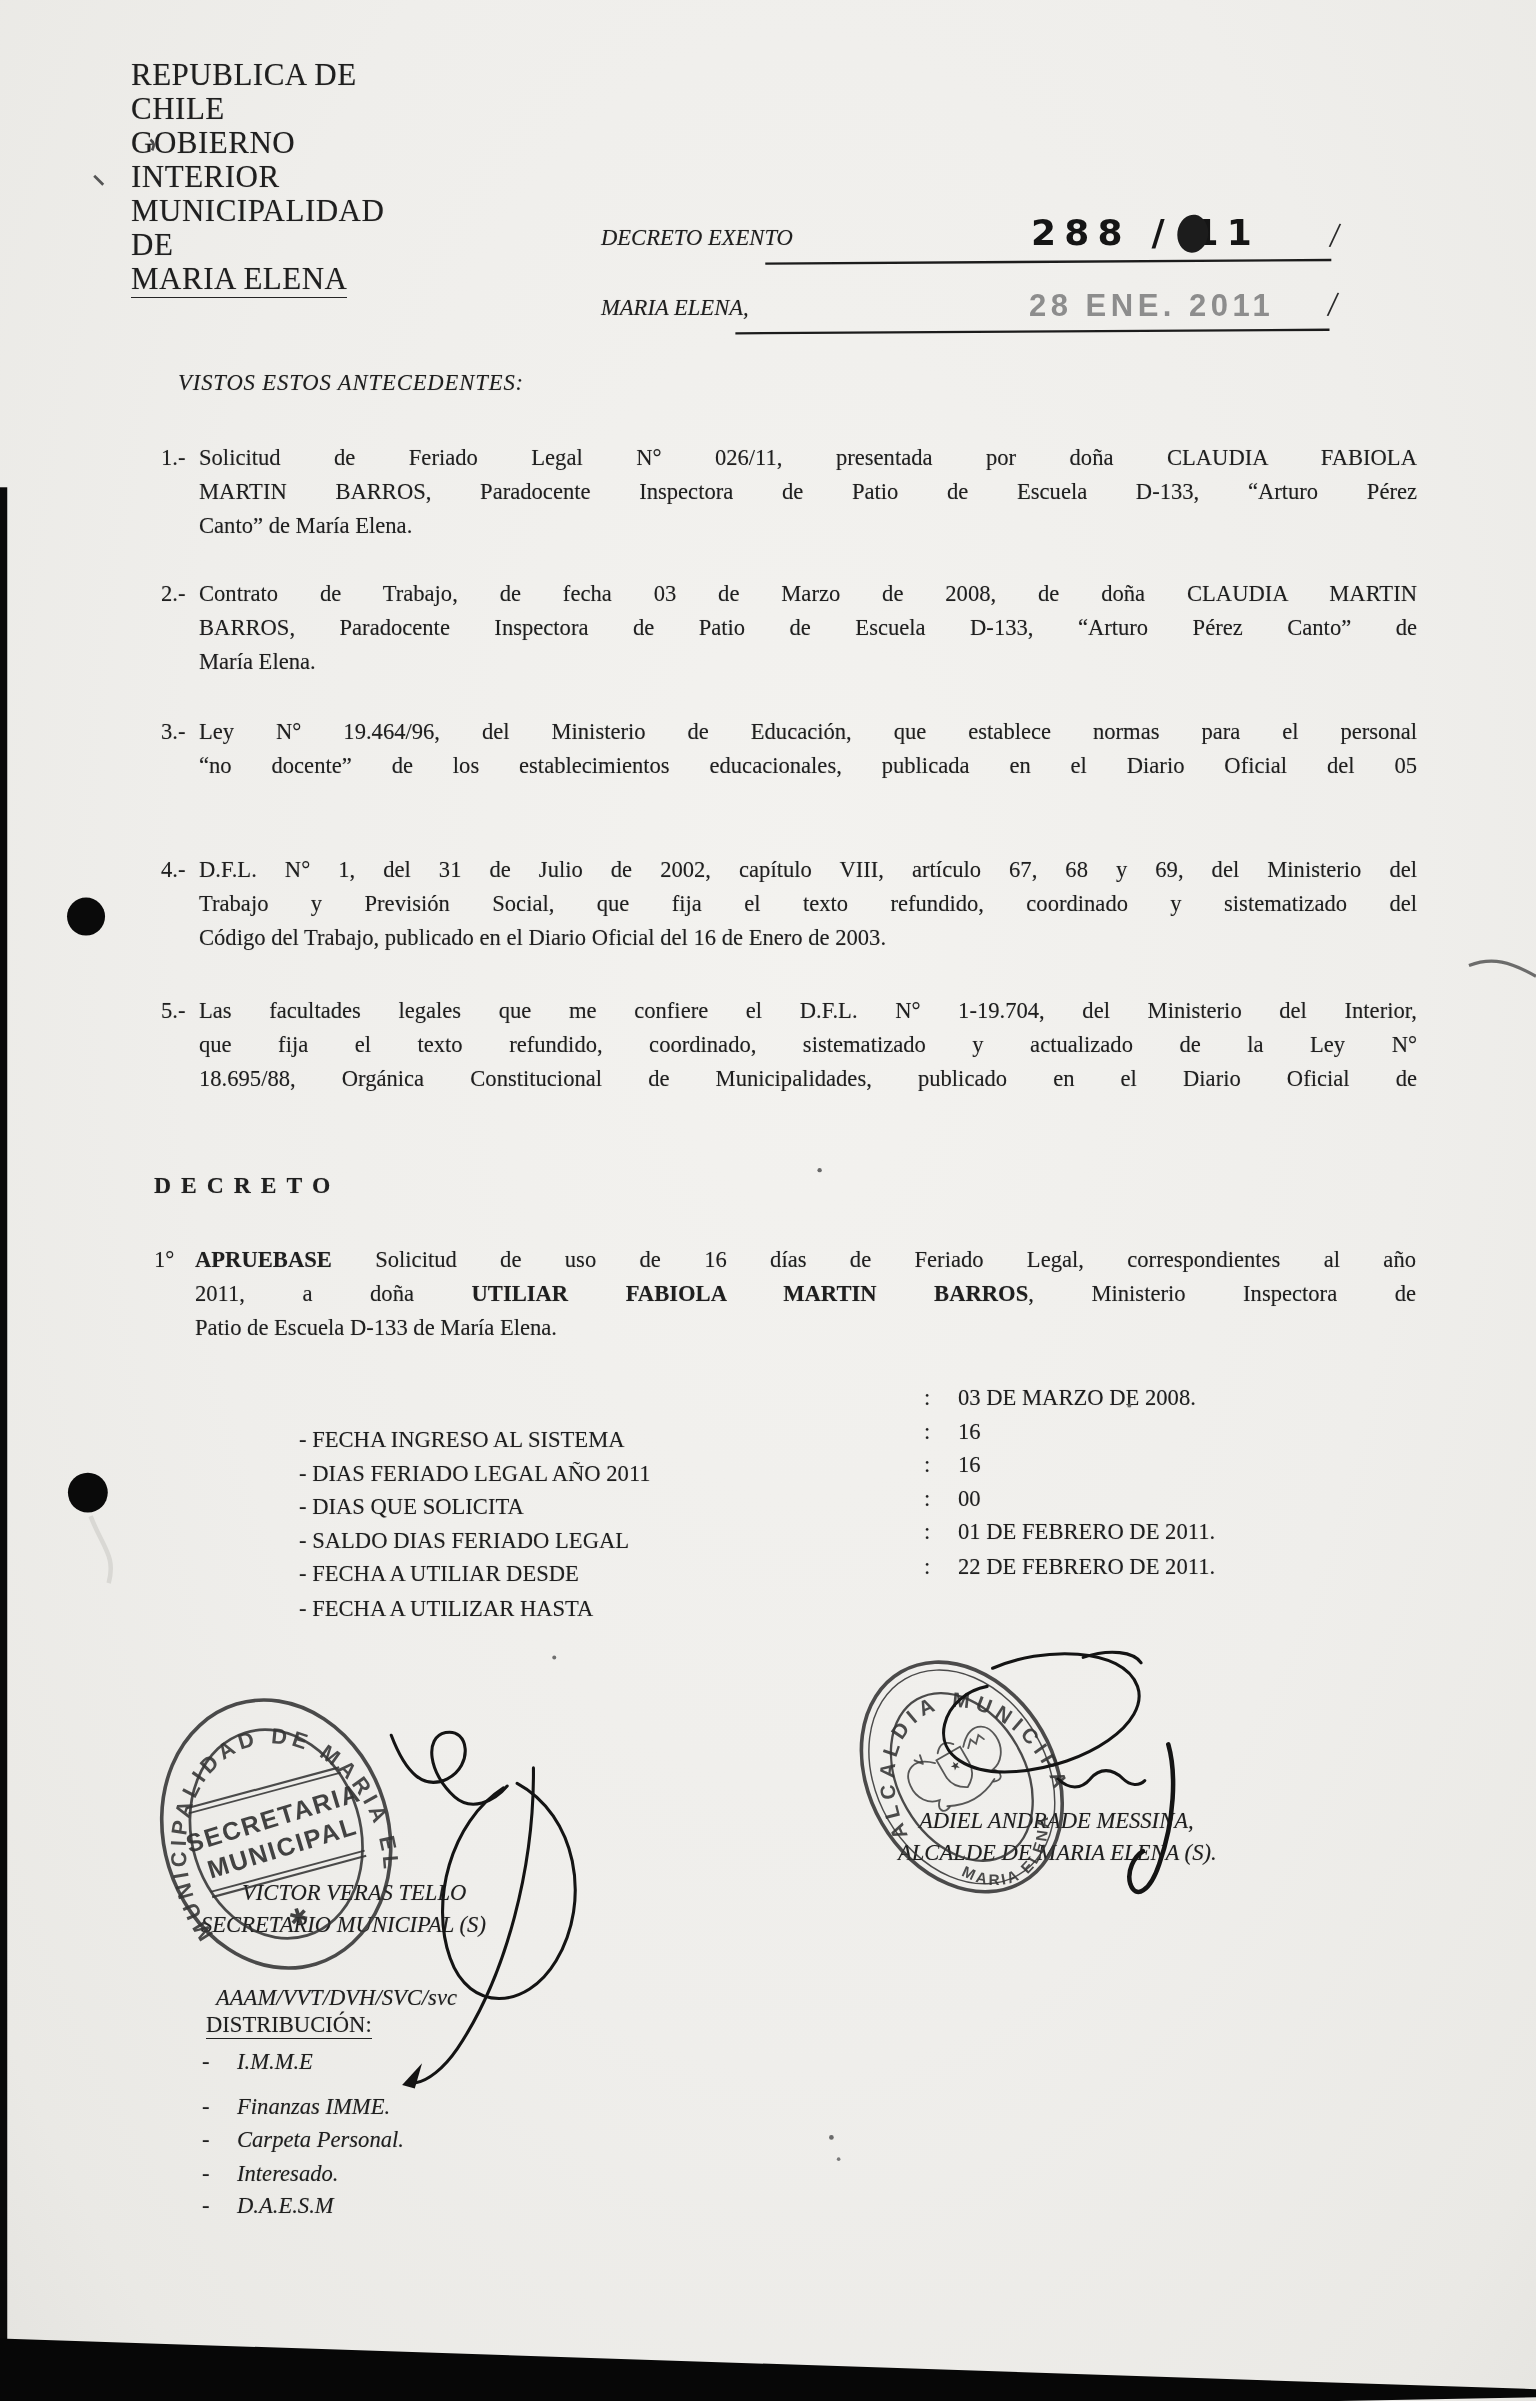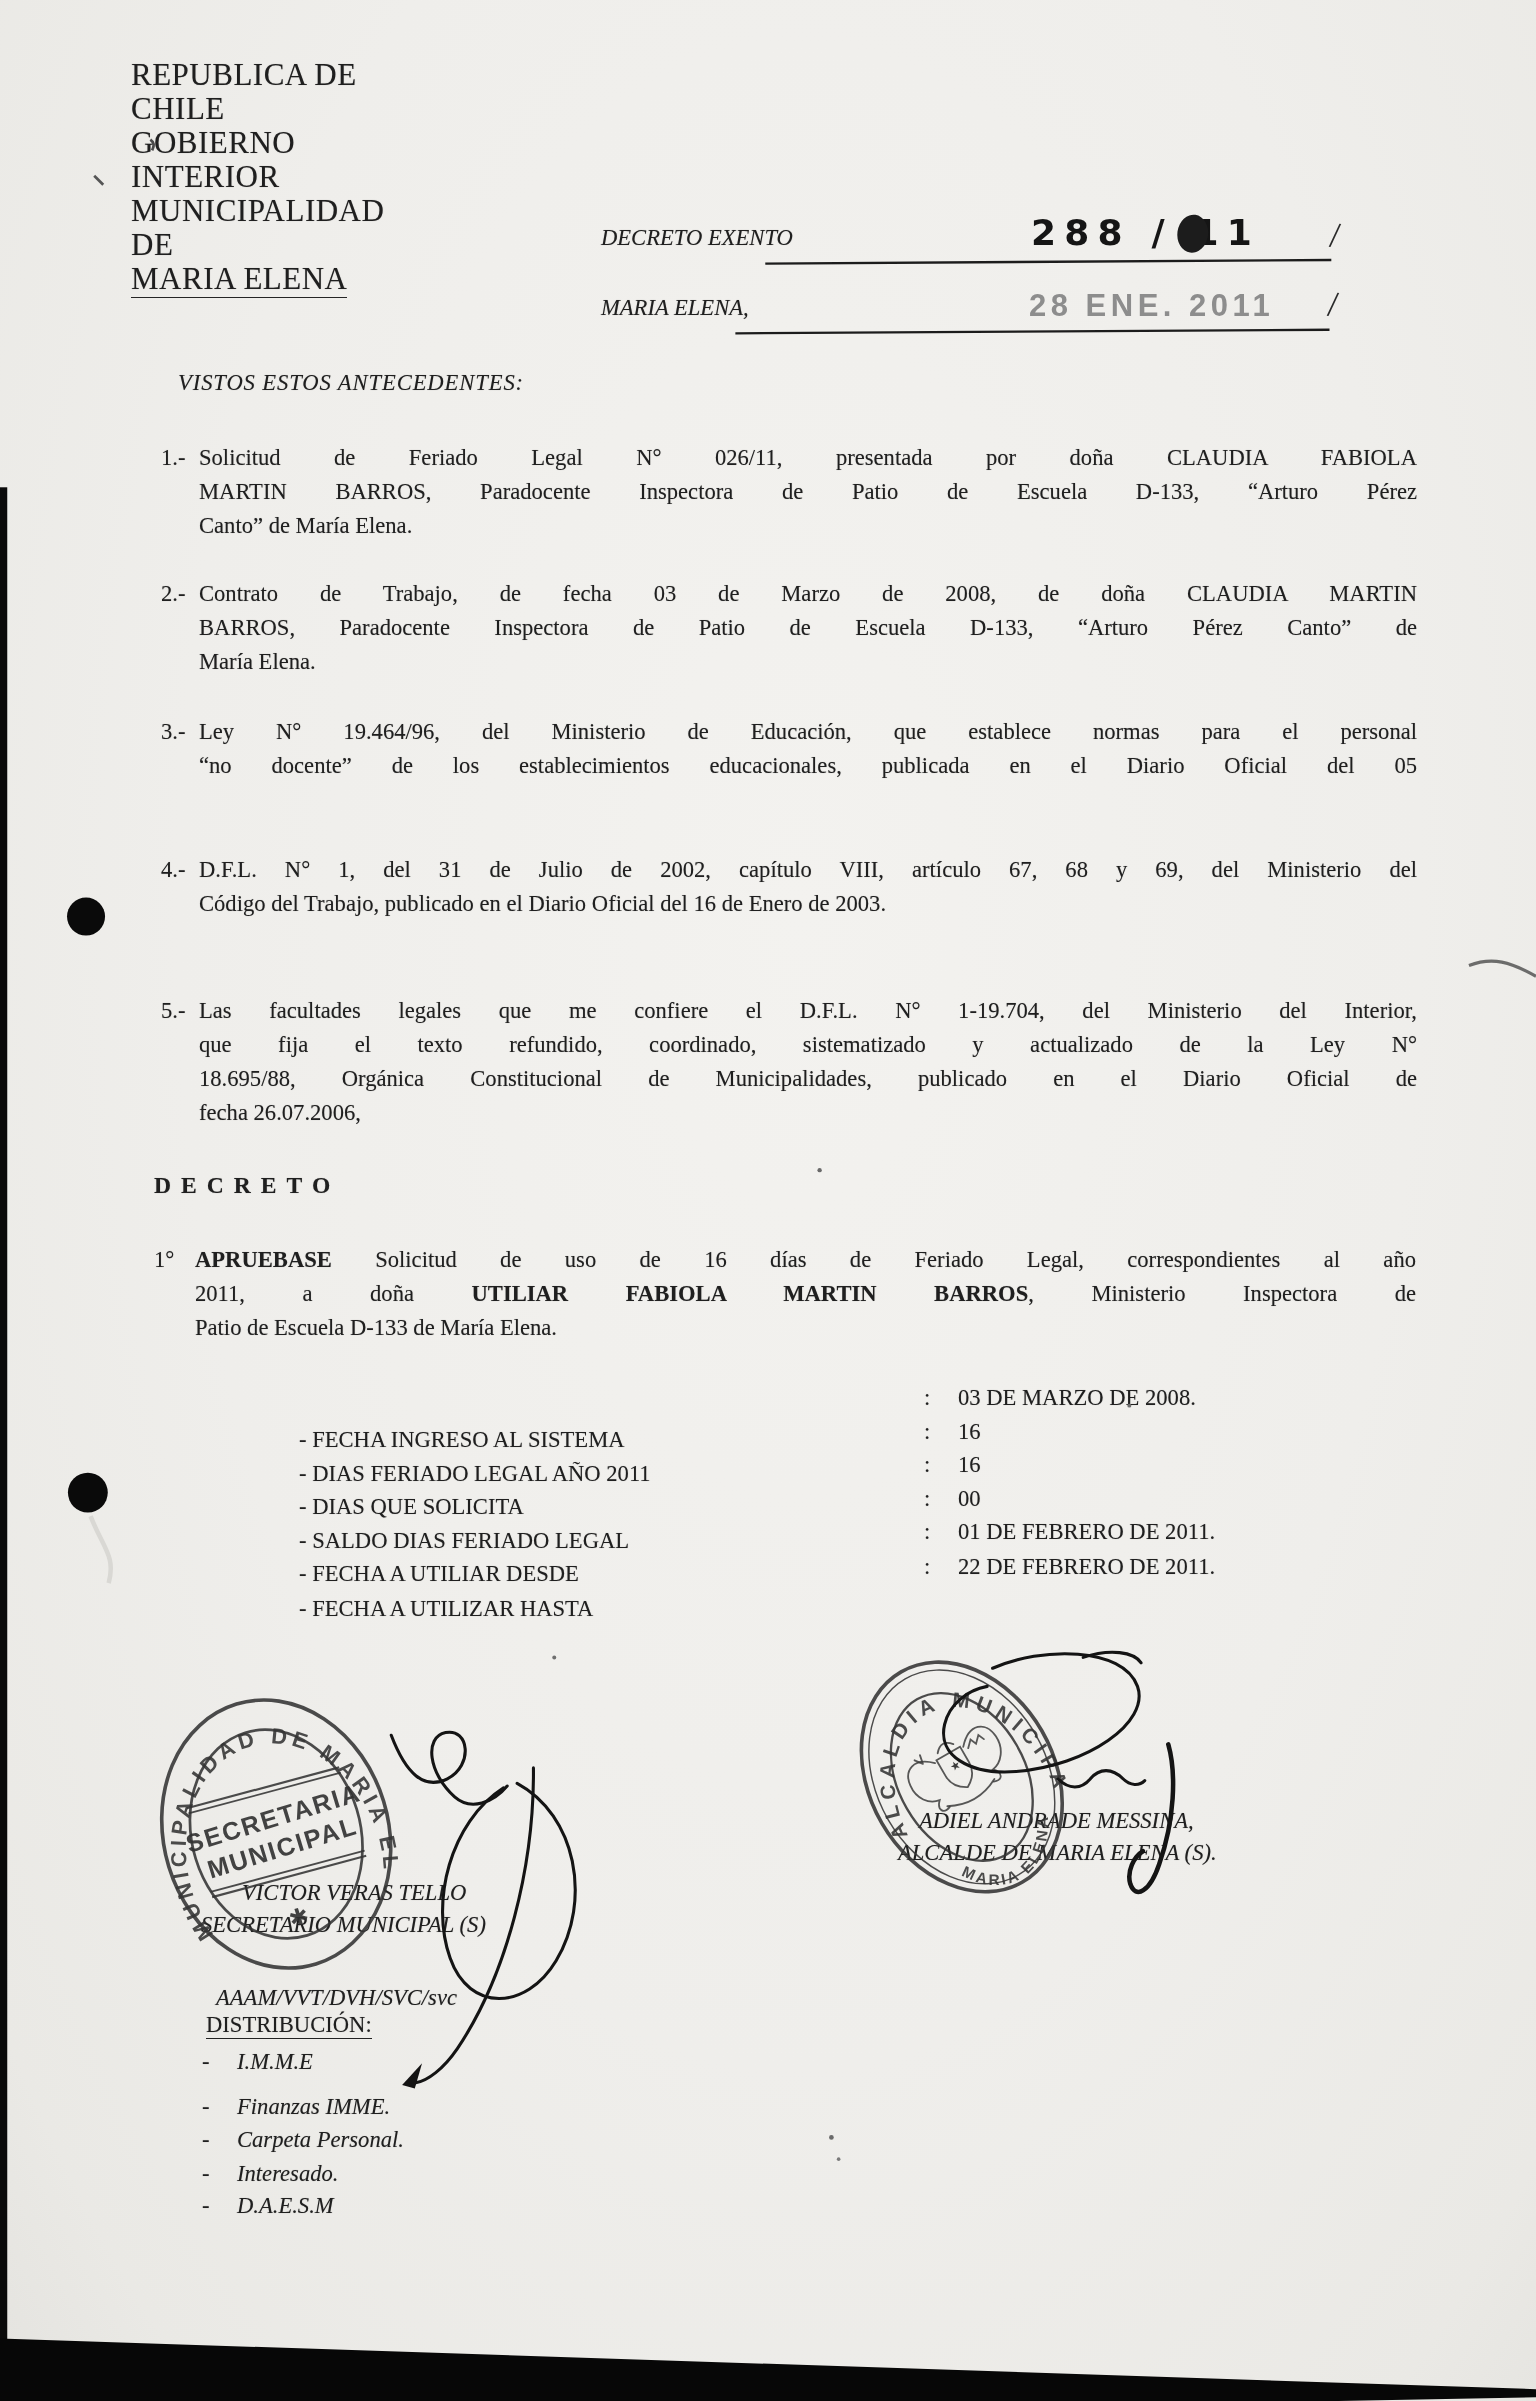--- a/index.html
+++ b/index.html
@@ -85,31 +85,31 @@
     <div class="itxt">
       <div class="jline">Ley N° 19.464/96, del Ministerio de Educación, que establece normas para el personal</div>
       <div class="jline">“no docente” de los establecimientos educacionales, publicada en el Diario Oficial del 05</div>
     </div>
   </div>
 
   <div class="abs item" style="left:161px;top:853px;width:1256px;">
     <div class="inum">4.-</div>
     <div class="itxt">
       <div class="jline">D.F.L. N° 1, del 31 de Julio de 2002, capítulo VIII, artículo 67, 68 y 69, del Ministerio del</div>
+      <div class="jline">Trabajo y Previsión Social, que fija el texto refundido, coordinado y sistematizado del</div>
       <div class="lline">Código del Trabajo, publicado en el Diario Oficial del 16 de Enero de 2003.</div>
     </div>
   </div>
 
   <div class="abs item" style="left:161px;top:994px;width:1256px;">
     <div class="inum">5.-</div>
     <div class="itxt">
       <div class="jline">Las facultades legales que me confiere el D.F.L. N° 1-19.704, del Ministerio del Interior,</div>
       <div class="jline">que fija el texto refundido, coordinado, sistematizado y actualizado de la Ley N°</div>
       <div class="jline">18.695/88, Orgánica Constitucional de Municipalidades, publicado en el Diario Oficial de</div>
-      <div class="lline">fecha 26.07.2006,</div>
     </div>
   </div>
 
   <div class="abs heading" style="left:154px;top:1172px;">DECRETO</div>
 
   <div class="abs item" style="left:154px;top:1243px;width:1262px;">
     <div class="inum2">1°</div>
     <div class="itxt2">
       <div class="jline"><span class="b">APRUEBASE</span><span> Solicitud de uso de 16 días de Feriado Legal, correspondientes al año</span></div>
       <div class="jline"><span>2011, a doña </span><span class="b">UTILIAR FABIOLA MARTIN BARROS</span><span>, Ministerio Inspectora de</span></div>

